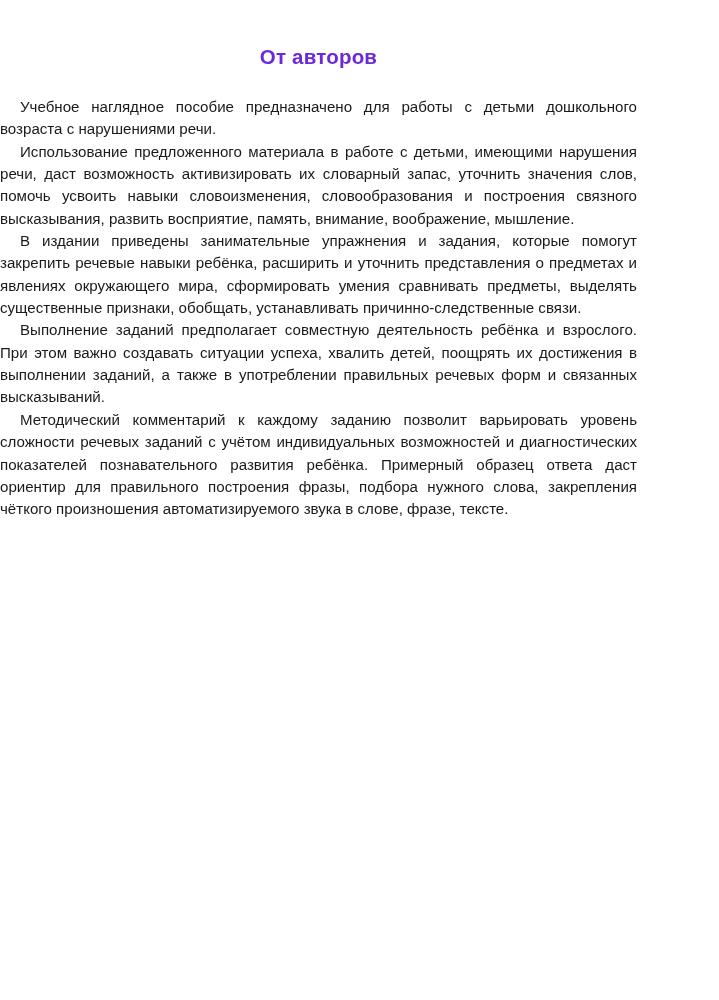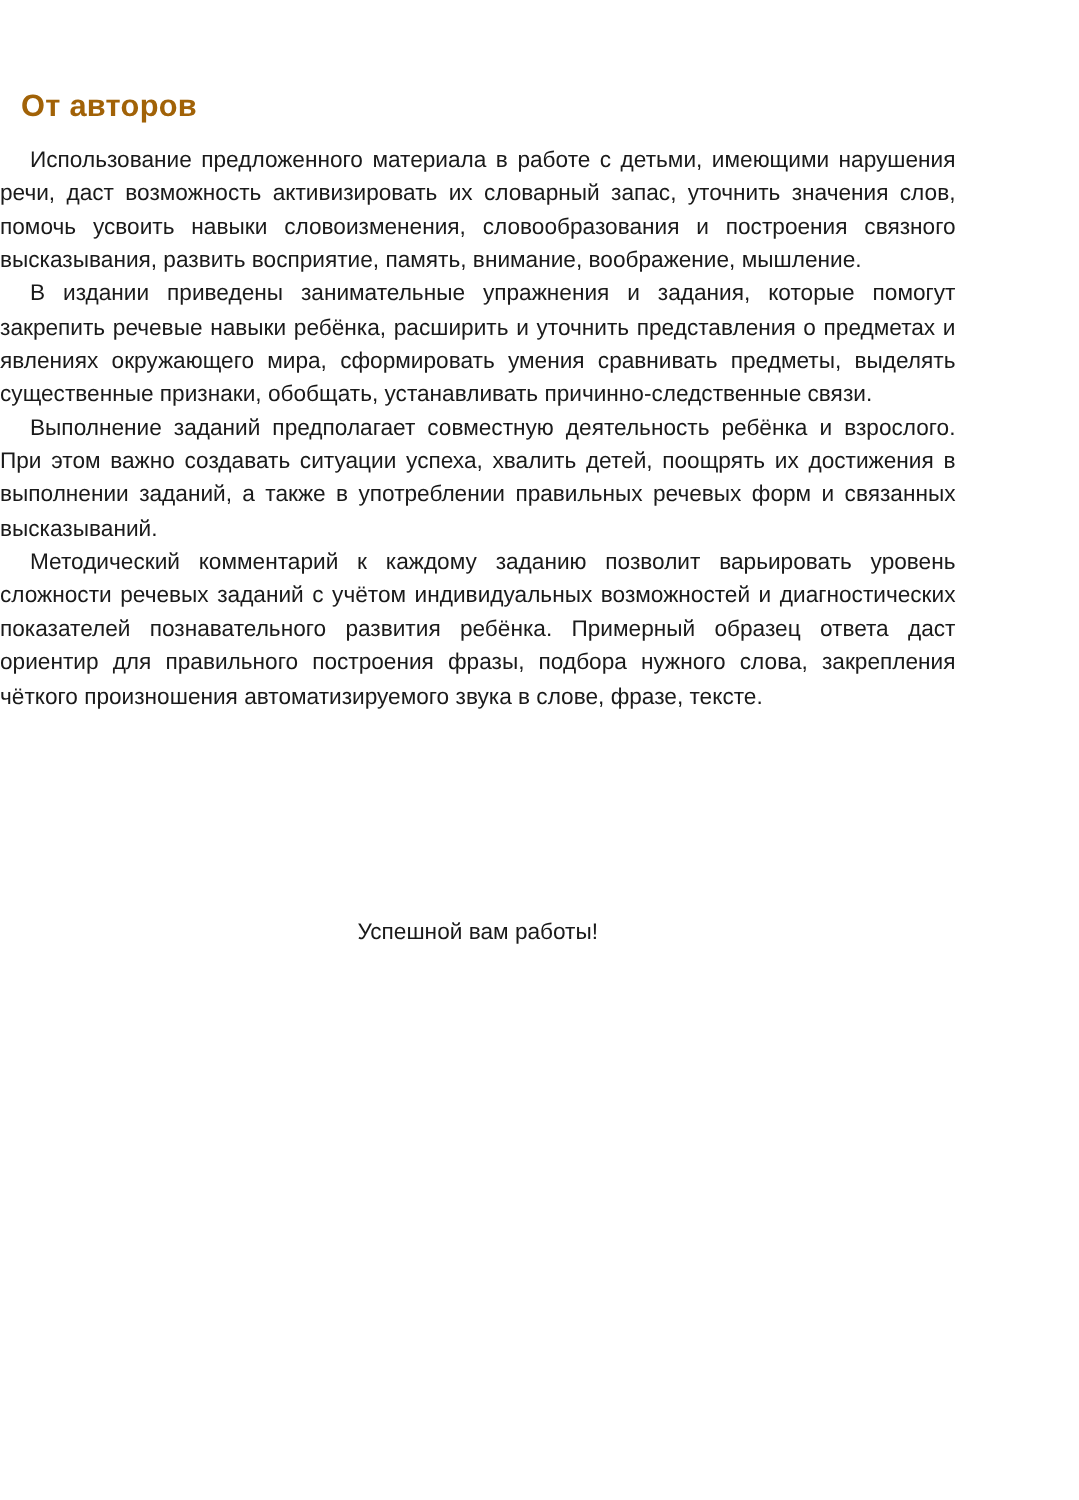--- a/index.html
+++ b/index.html
@@ -23,29 +23,30 @@
     left: 0;
     top: 0;
     width: 719px;
     height: 1000px;
     background: #ffffff;
   }
 
   .doc-title {
     font-size: 20.5px;
     font-weight: bold;
+    text-align: center;
     letter-spacing: 0.2px;
-    margin: 14px;
+    margin: 0;
     padding: 0;
     position: absolute;
     left: 0;
     top: 44px;
     width: 637px;
     line-height: 26px;
-    color: #a16207;
+    color: #6d28d9;
   }
 
   .body-block {
     position: absolute;
     left: 0;
     top: 96px;
     width: 637px;
   }
 
   p.para {
@@ -85,28 +86,26 @@
 </style>
 </head>
 <body>
 
 <div class="page">
 
   <h1 class="doc-title">От авторов</h1>
 
   <div class="body-block">
 
+    <p class="para">Учебное наглядное пособие предназначено для работы с детьми дошкольного возраста с нарушениями речи.</p>
 
     <p class="para">Использование предложенного материала в работе с детьми, имеющими нарушения речи, даст возможность активизировать их словарный запас, уточнить значения слов, помочь усвоить навыки словоизменения, словообразования и построения связного высказывания, развить восприятие, память, внимание, воображение, мышление.</p>
 
     <p class="para">В издании приведены занимательные упражнения и задания, которые помогут закрепить речевые навыки ребёнка, расширить и уточнить представления о предметах и явлениях окружающего мира, сформировать умения сравнивать предметы, выделять существенные признаки, обобщать, устанавливать причинно-следственные связи.</p>
 
     <p class="para">Выполнение заданий предполагает совместную деятельность ребёнка и взрослого. При этом важно создавать ситуации успеха, хвалить детей, поощрять их достижения в выполнении заданий, а также в употреблении правильных речевых форм и связанных высказываний.</p>
 
     <p class="para">Методический комментарий к каждому заданию позволит варьировать уровень сложности речевых заданий с учётом индивидуальных возможностей и диагностических показателей познавательного развития ребёнка. Примерный образец ответа даст ориентир для правильного построения фразы, подбора нужного слова, закрепления чёткого произношения автоматизируемого звука в слове, фразе, тексте.</p>
 
   </div>
 
-  <div class="closing-wrap">
-    <p class="closing">Успешной вам работы!</p>
-  </div>
 
 </div>
 
 </body></html>

